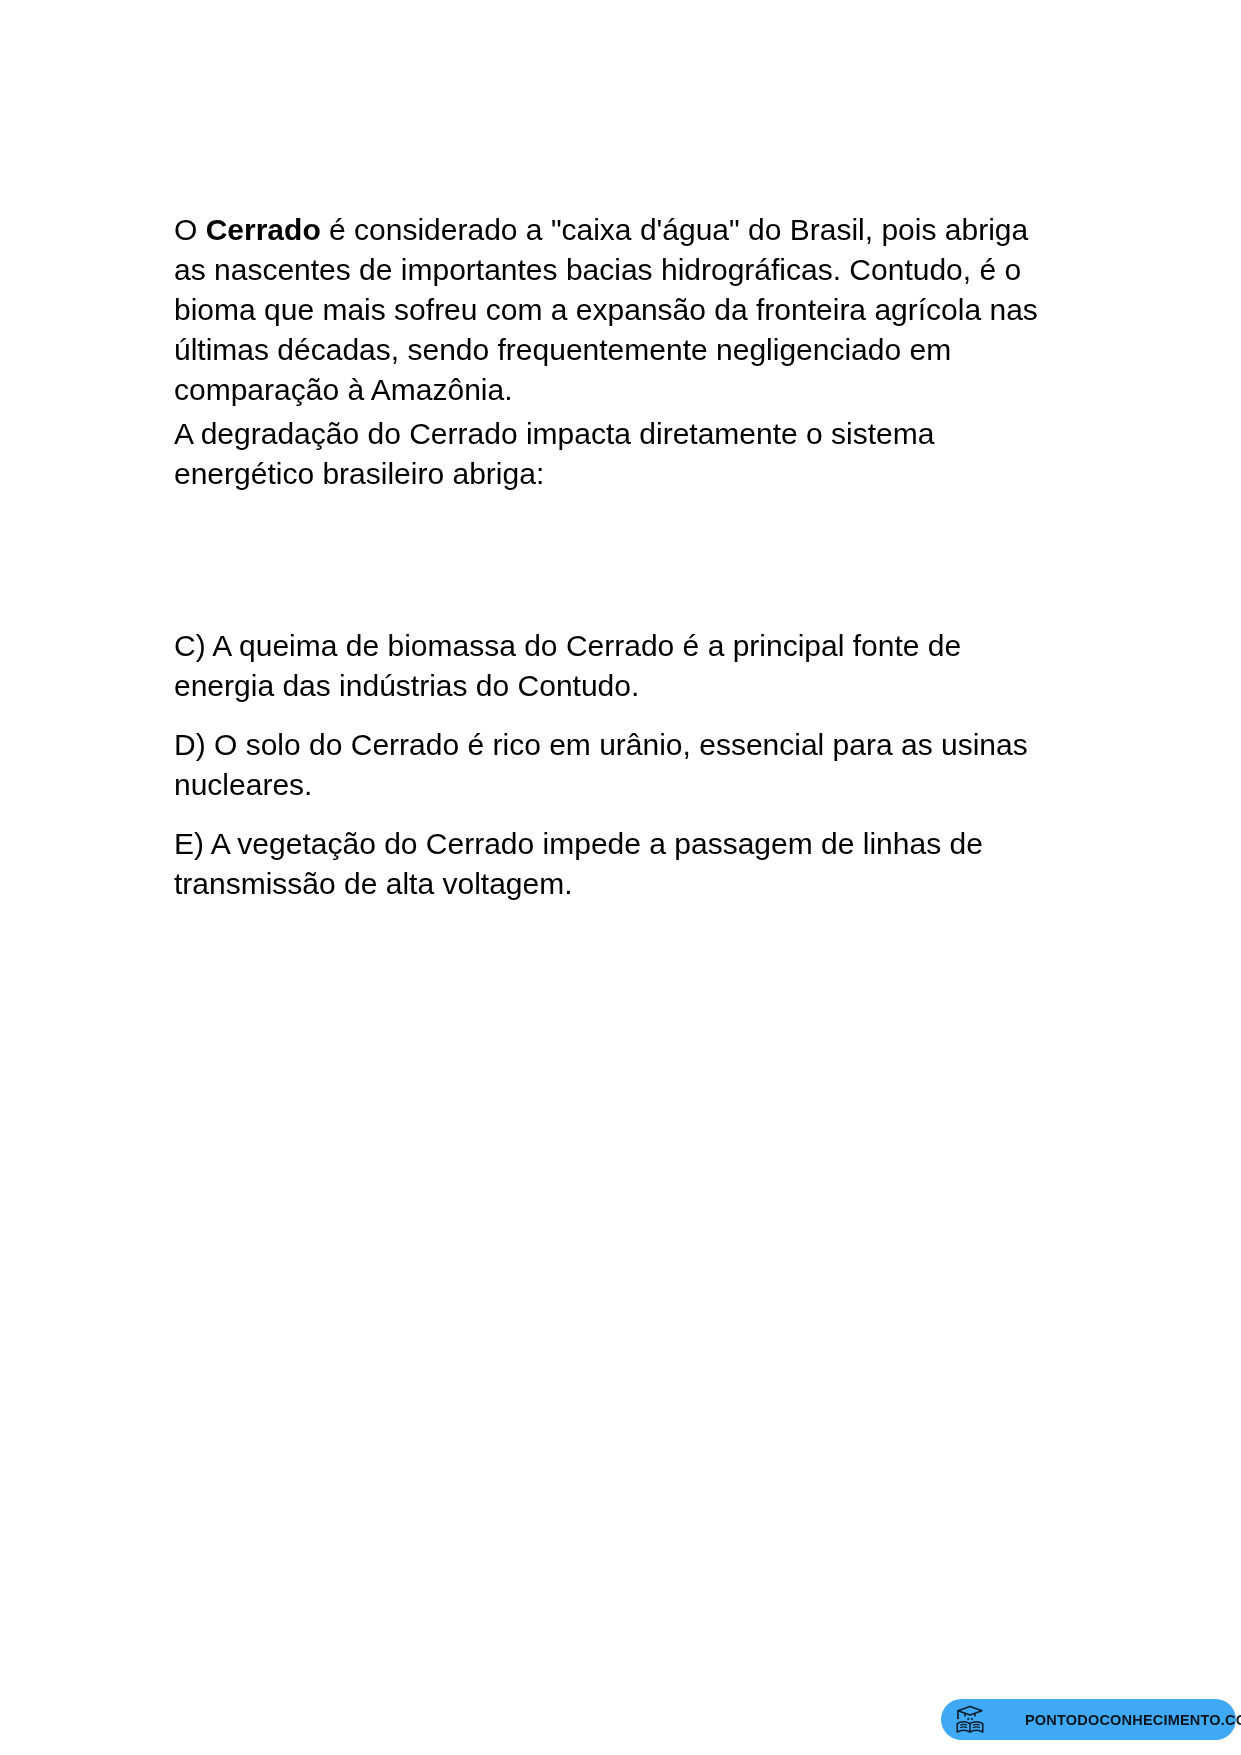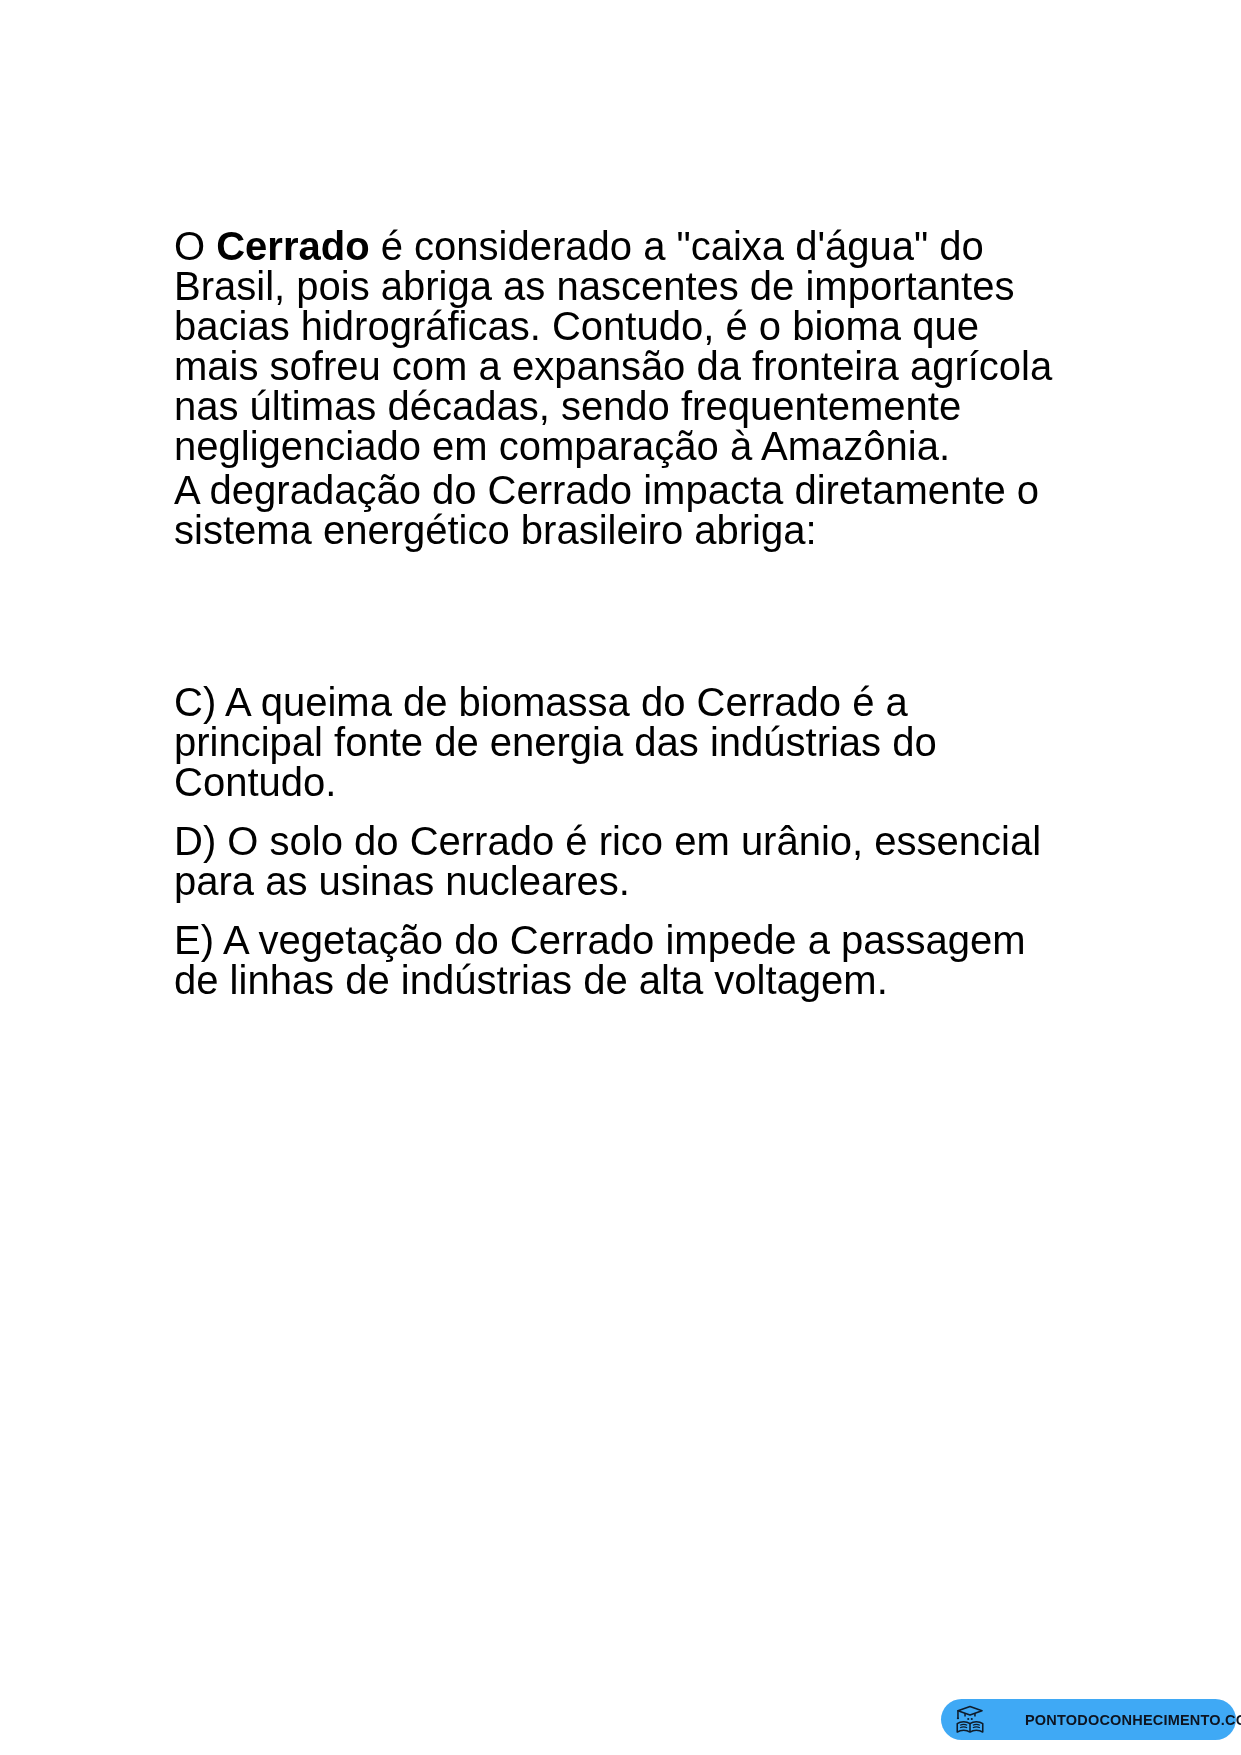--- a/index.html
+++ b/index.html
@@ -10,24 +10,23 @@
     font-family: "Liberation Sans", sans-serif;
     overflow: hidden;
     position: relative;
   }
   .question-block {
     position: absolute;
     left: 174px;
     top: 210px;
     width: 885px;
     color: #000000;
-    font-size: 40px;
+    font-size: 30px;
     line-height: 40px;
     font-weight: 400;
-    margin-top: 16px;
   }
   .para { margin: 0 0 4px 0; }
   .para strong { font-weight: 700; }
   .blank-gap { height: 128px; }
   .option { margin: 0 0 19px 0; }
   .site-badge {
     position: absolute;
     left: 941px;
     top: 1699px;
     width: 295px;
@@ -64,21 +63,21 @@
 
 <main class="question-block">
   <p class="para"><span>O </span><strong>Cerrado</strong><span> é considerado a "caixa d'água" do Brasil, pois abriga as nascentes de importantes bacias hidrográficas. Contudo, é o bioma que mais sofreu com a expansão da fronteira agrícola nas últimas décadas, sendo frequentemente negligenciado em comparação à Amazônia.</span></p>
 
   <p class="para">A degradação do Cerrado impacta diretamente o sistema energético brasileiro abriga:</p>
 
   <div class="blank-gap"></div>
 
   <p class="para option">C) A queima de biomassa do Cerrado é a principal fonte de energia das indústrias do Contudo.</p>
   <p class="para option">D) O solo do Cerrado é rico em urânio, essencial para as usinas nucleares.</p>
-  <p class="para option">E) A vegetação do Cerrado impede a passagem de linhas de indústrias de alta voltagem.</p>
+  <p class="para option">E) A vegetação do Cerrado impede a passagem de linhas de transmissão de alta voltagem.</p>
 </main>
 
 <a class="site-badge">
   <span class="badge-icon">
     <svg viewBox="0 0 48 48" fill="none" xmlns="http://www.w3.org/2000/svg">
 
       <path d="M24 5 L7 11 L24 17 L41 11 Z" stroke="#0f1c2a" stroke-width="2.2" stroke-linejoin="round"></path>
       <path d="M17 14.5 V19" stroke="#0f1c2a" stroke-width="2.2"></path>
       <path d="M31 14.5 V19" stroke="#0f1c2a" stroke-width="2.2"></path>
 

